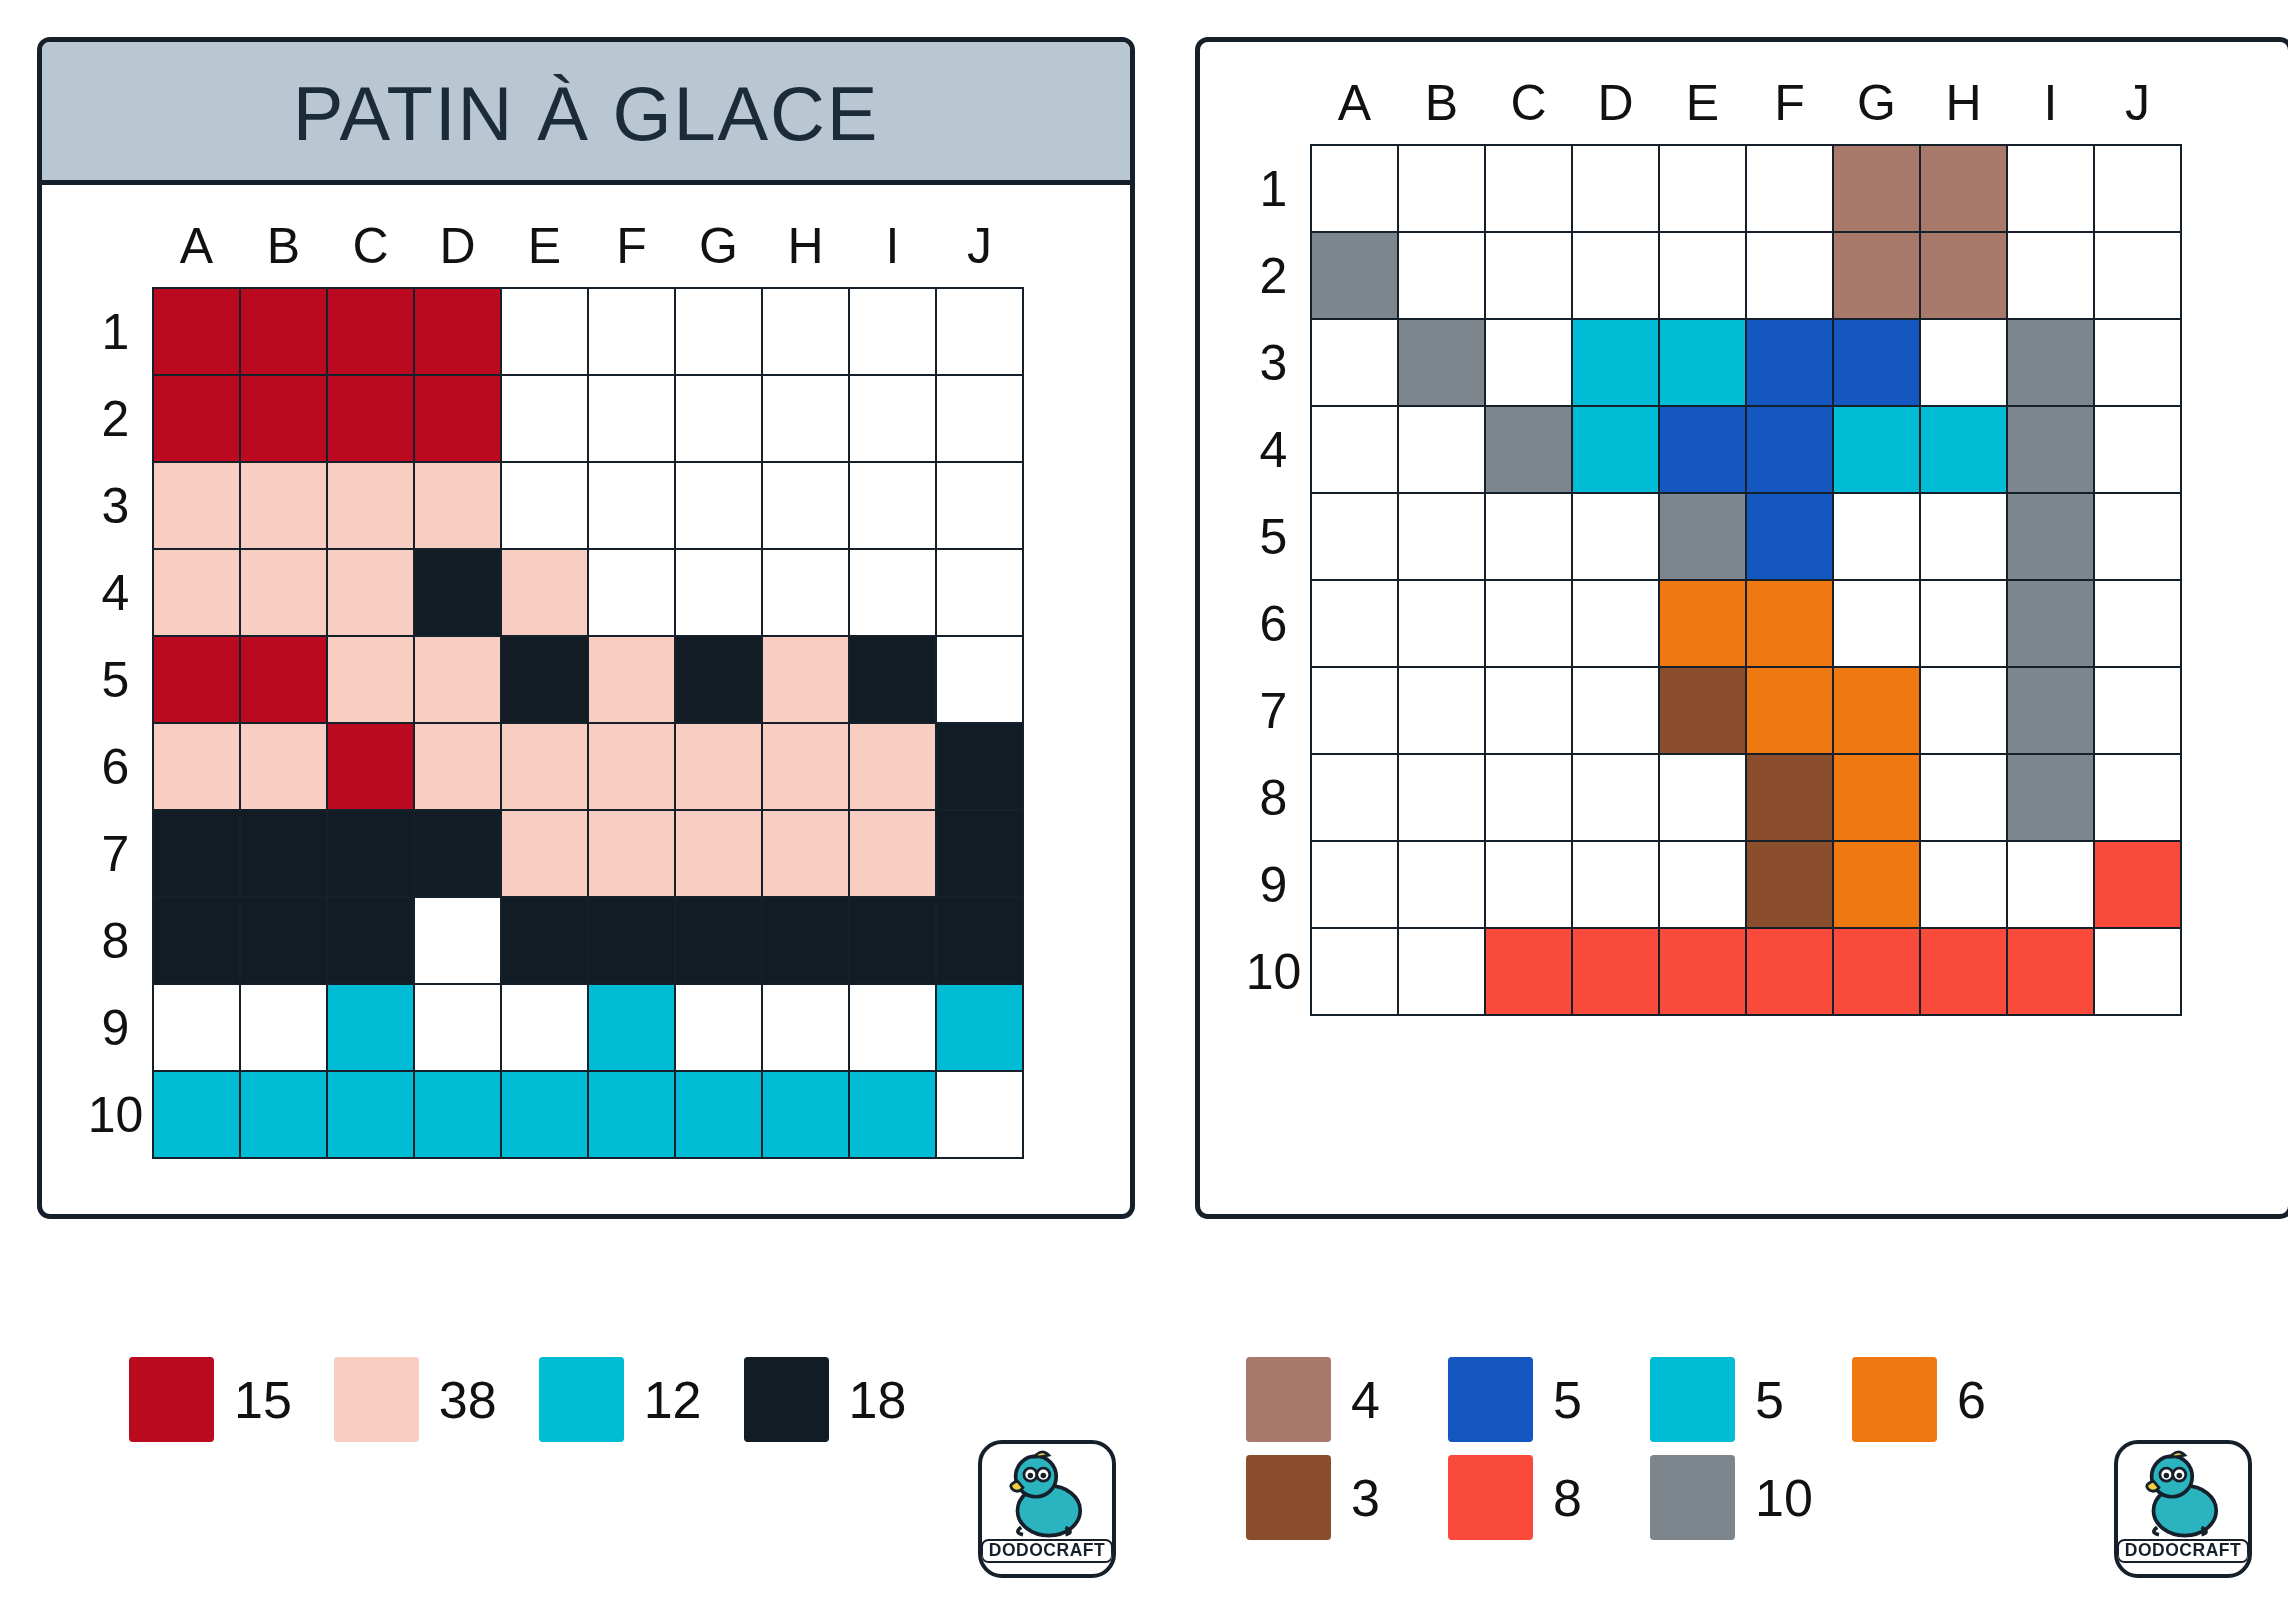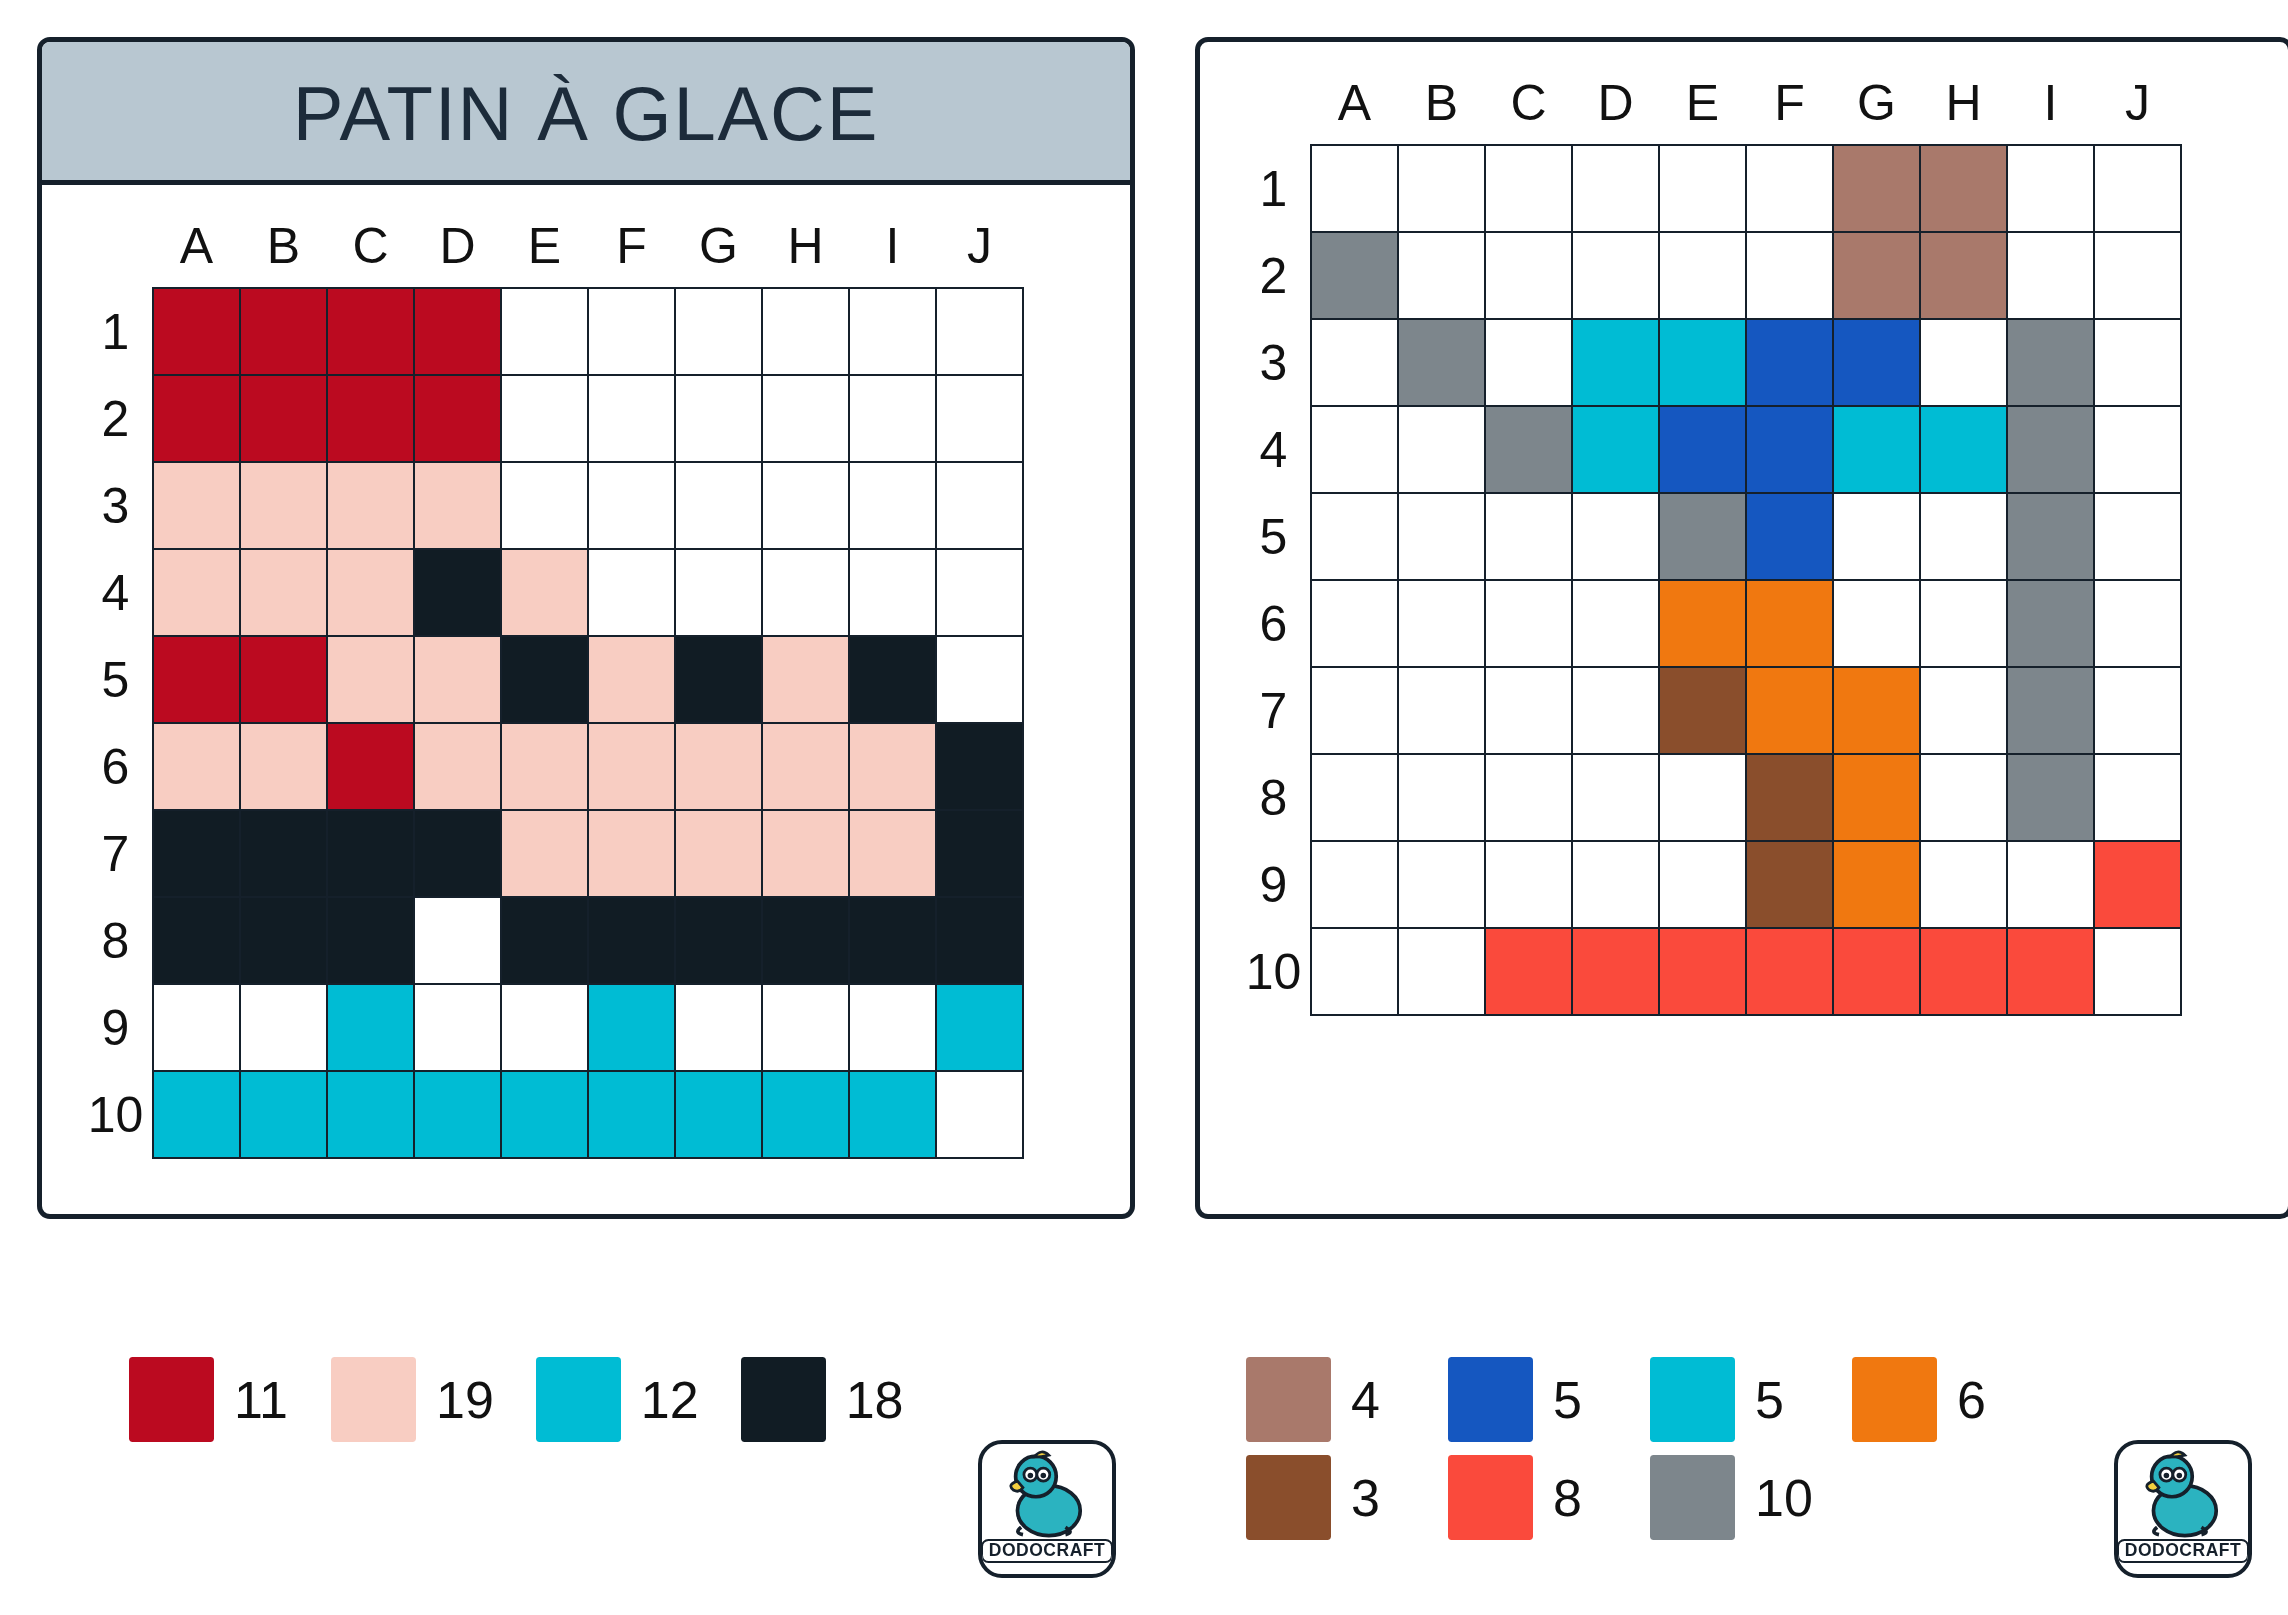--- a/index.html
+++ b/index.html
@@ -426,25 +426,25 @@
             </tr>
           </tbody>
       </table>
     </div>
   </div>
 </div>
 
 <div class="legend" style="left:129px; top:1357px; width:831px;">
     <div class="legend-item">
       <div class="swatch" style="background: rgb(187, 10, 32);"></div>
-      <div class="legend-count">11</div>
+      <div class="legend-count">15</div>
     </div>
     <div class="legend-item">
       <div class="swatch" style="background: rgb(248, 205, 194);"></div>
-      <div class="legend-count">19</div>
+      <div class="legend-count">38</div>
     </div>
     <div class="legend-item">
       <div class="swatch" style="background: rgb(0, 188, 212);"></div>
       <div class="legend-count">12</div>
     </div>
     <div class="legend-item">
       <div class="swatch" style="background: rgb(17, 28, 36);"></div>
       <div class="legend-count">18</div>
     </div>
   </div>

